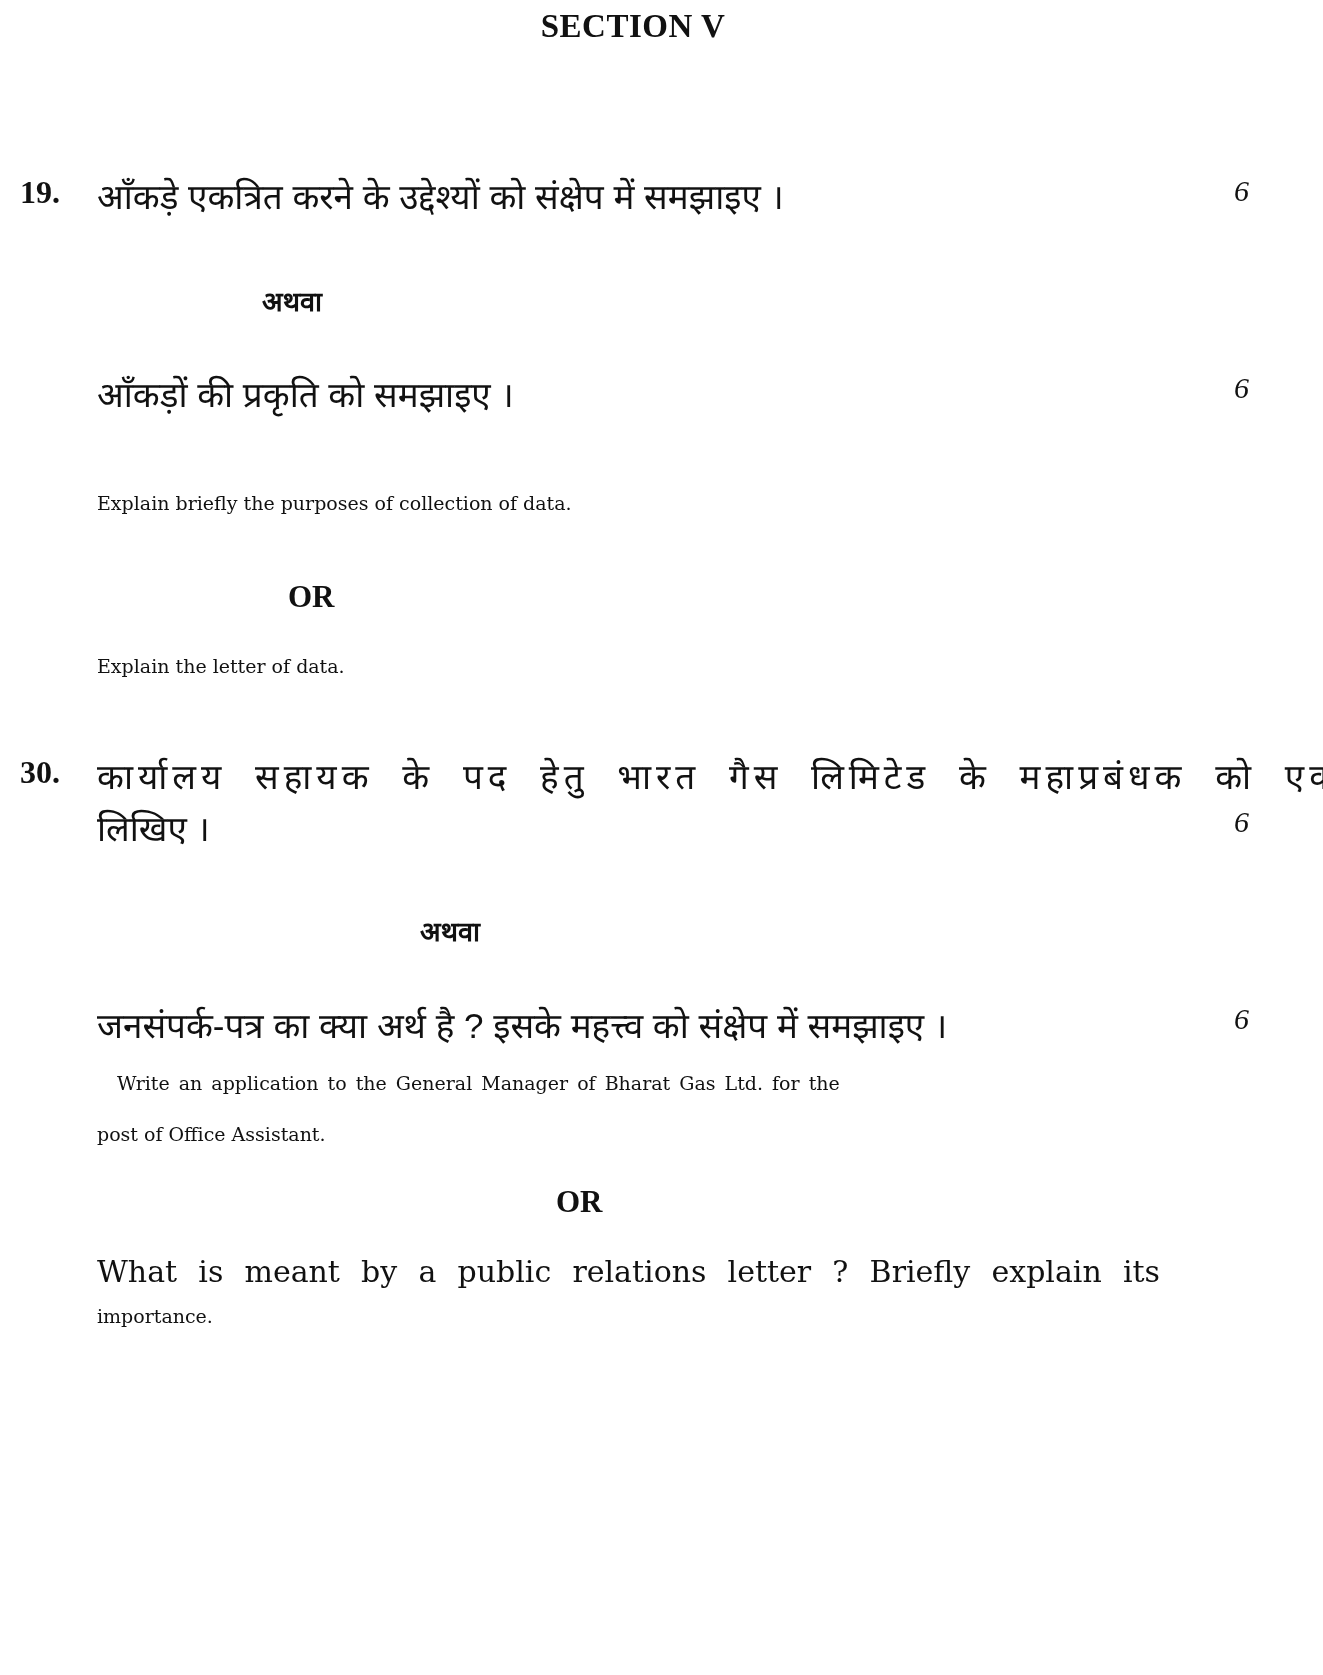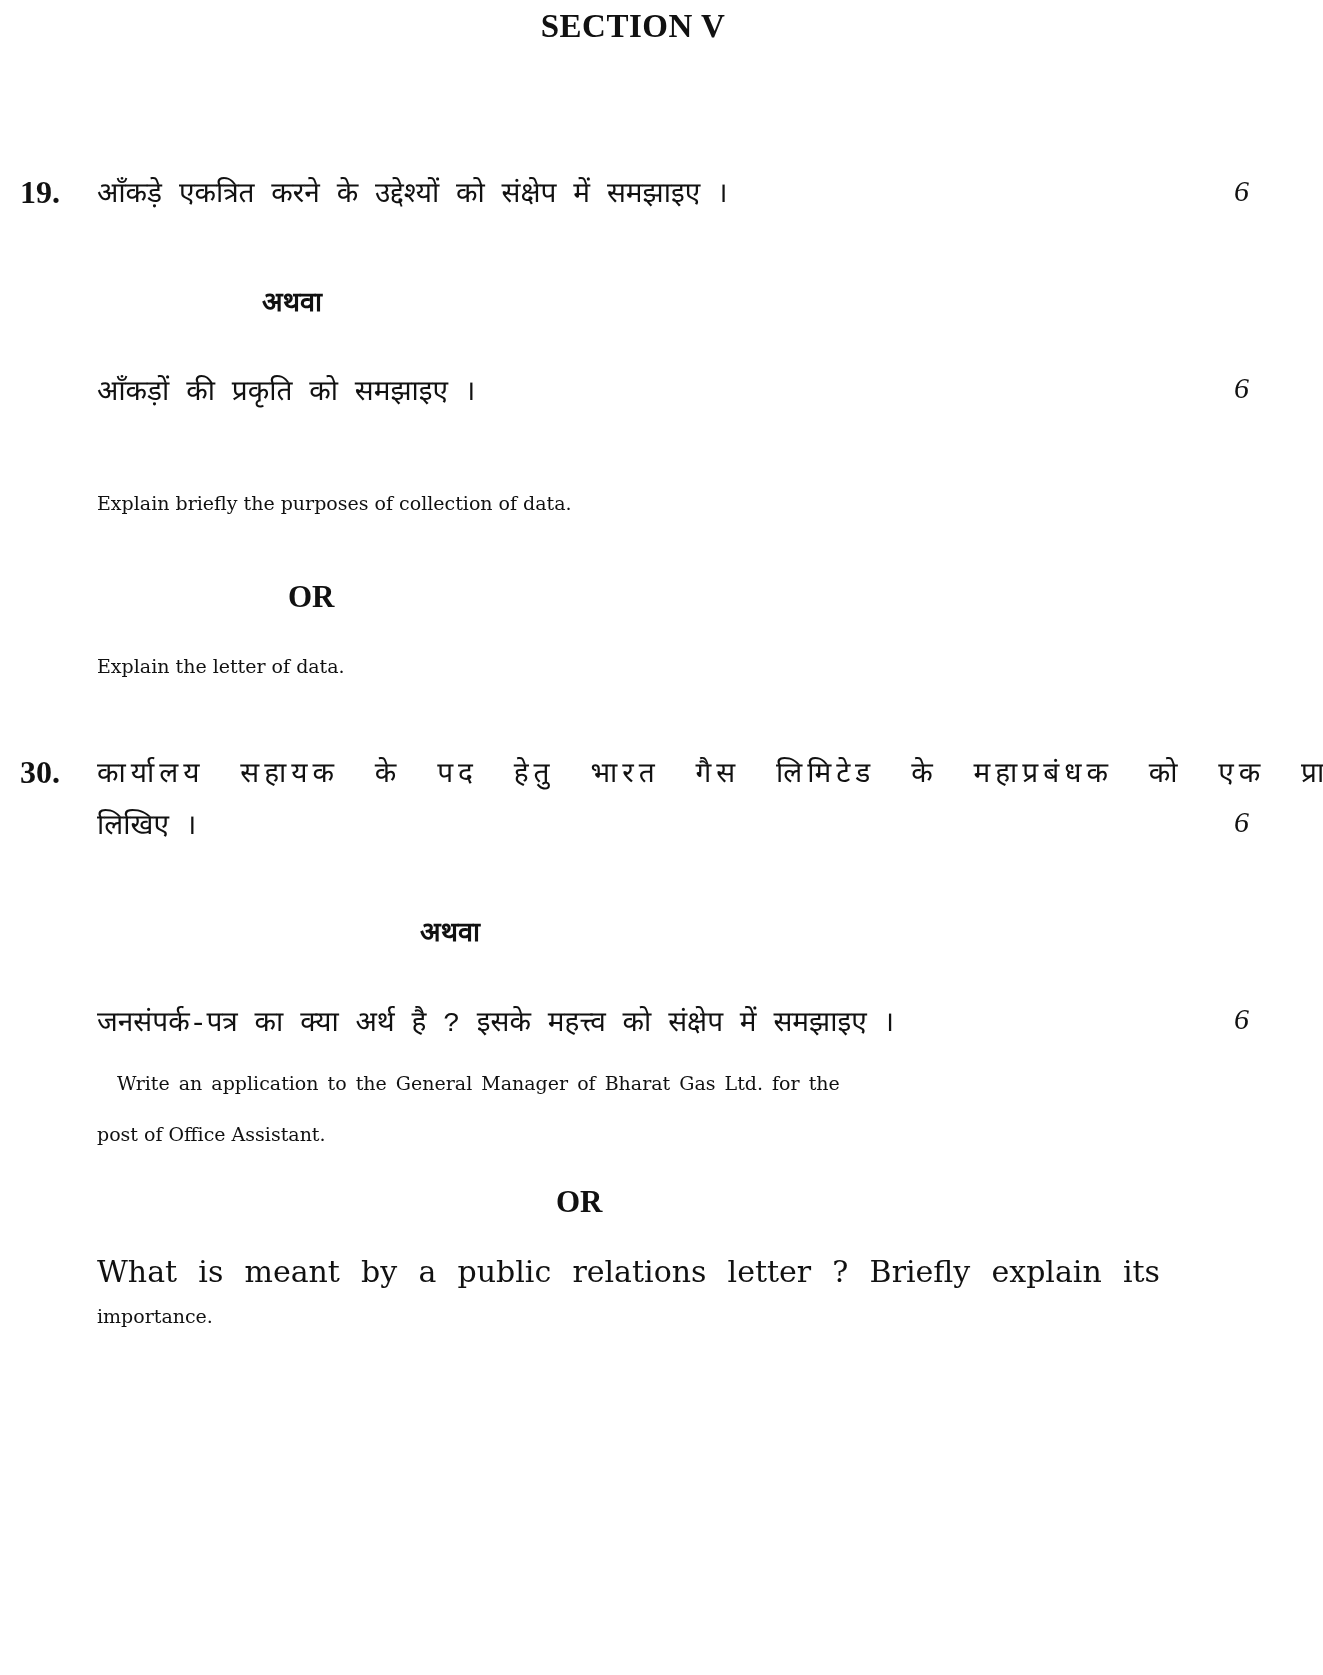--- a/index.html
+++ b/index.html
@@ -1,20 +1,20 @@
 <!DOCTYPE html>
 <html><head>
 <meta charset="utf-8">
 <style>
   html, body { margin: 0; padding: 0; background: #ffffff; }
   body { width: 1323px; height: 1675px; position: relative; overflow: hidden; color: #111; font-family: "DejaVu Serif", "Liberation Serif", serif; }
   .abs { position: absolute; white-space: nowrap; }
   .section-title { top: 8px; left: 0; width: 1240px; text-align: center; font-family: "Liberation Serif", serif; font-weight: bold; font-size: 33px; letter-spacing: 0.5px; padding-left: 13px; }
   .qnum { font-family: "Liberation Serif", serif; font-weight: bold; font-size: 32px; left: 4px; margin-left: 16px; }
-  .hindi { font-family: Liberation Mono, monospace; font-size: 28px; left: 97px; }
+  .hindi { font-family: Liberation Sans, sans-serif; font-size: 35px; left: 97px; }
   .hindi-bold { font-family: "DejaVu Sans", sans-serif; font-weight: bold; font-size: 27px; }
   .eng { font-family: "DejaVu Serif", "Liberation Serif", serif; font-size: 19px; left: 97px; }
   .eng-just { left: 97px; width: 1063px; text-align: justify; text-align-last: justify; font-family: "DejaVu Serif", "Liberation Serif", serif; font-size: 30px; }
   .or { font-family: "Liberation Serif", serif; font-weight: bold; font-size: 31px; }
   .marks { right: 74px; font-family: "Liberation Serif", serif; font-style: italic; font-size: 30px; }
   .wide { letter-spacing: 5px; word-spacing: 14px; }
 </style>
 </head>
 <body>
 

